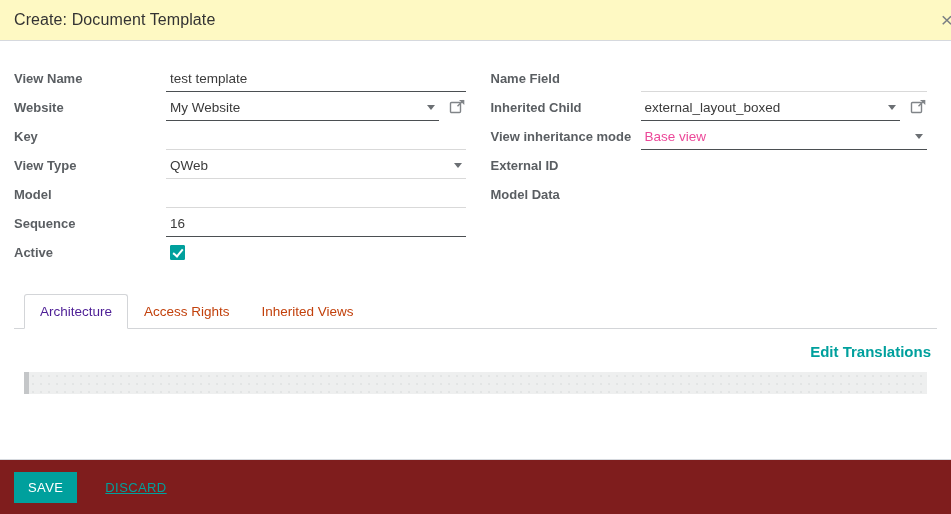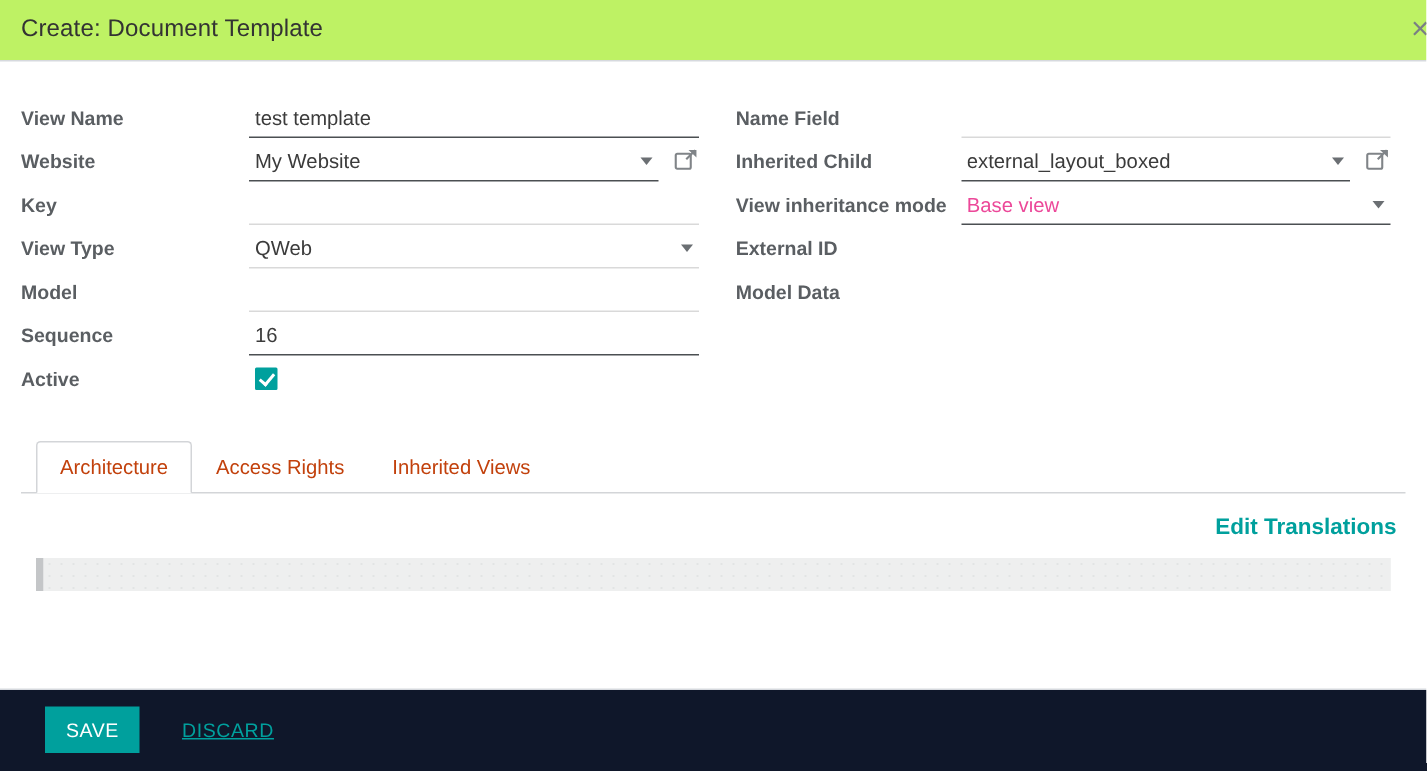--- a/index.html
+++ b/index.html
@@ -18,21 +18,21 @@
     position: relative;
   }
 
   
   .dialog-header {
     position: relative;
     height: 40px;
     padding: 0 14px;
     display: flex;
     align-items: center;
-    background: #bef264;
+    background: #fef9c3;
   }
   .dialog-title {
     font-size: 16px;
     color: #333333;
     letter-spacing: 0.1px;
   }
   .close-btn {
     position: absolute;
     right: -6px;
     top: 5px;
@@ -168,21 +168,21 @@
     font-size: 13.5px;
     color: #c2410c;
     border: 1px solid transparent;
     border-bottom: 0;
     margin-bottom: -1px;
     cursor: pointer;
     background: transparent;
     line-height: 1.2;
   }
   .tab.active {
-    color: #c2410c;
+    color: #4c1d95;
     background: #ffffff;
     border-color: #d3d5d8;
     border-radius: 3px 3px 0 0;
     border-bottom: 1px solid #ffffff;
   }
 
   .tab-pane {
     padding: 14px 0 0 0;
   }
   .translations-row {
@@ -221,24 +221,24 @@
   }
 
   
   .dialog-footer-wrap {
     position: absolute;
     left: 0;
     right: 0;
     bottom: 0;
   }
   .dialog-footer {
-    padding: 12px 30px;
-    display: flex;
-    align-items: flex-end;
-    background: #0f172a;
+    padding: 12px 14px;
+    display: flex;
+    align-items: center;
+    background: #7f1d1d;
     height: 54px;
   }
   .btn-save {
     background: #00a09d;
     color: #ffffff;
     border: 0;
     font-family: "Liberation Sans", sans-serif;
     font-size: 13px;
     letter-spacing: 0.4px;
     padding: 8px 14px;

